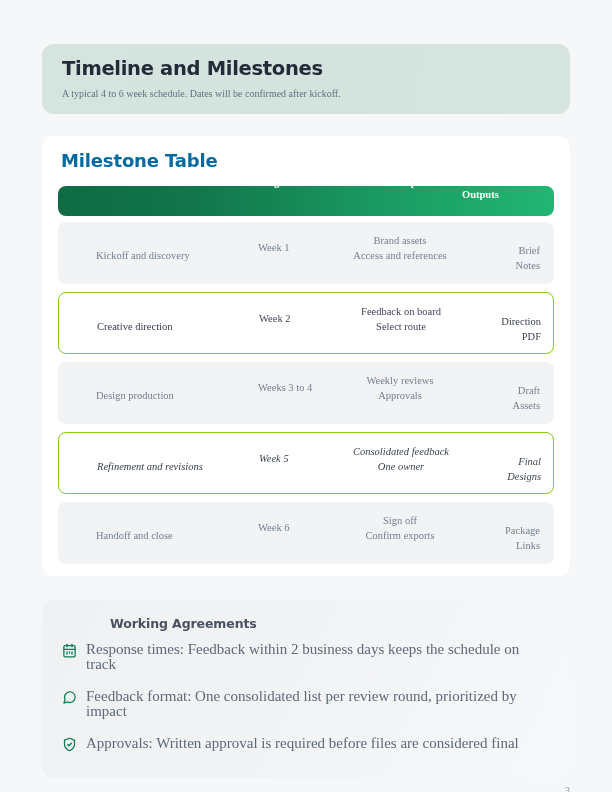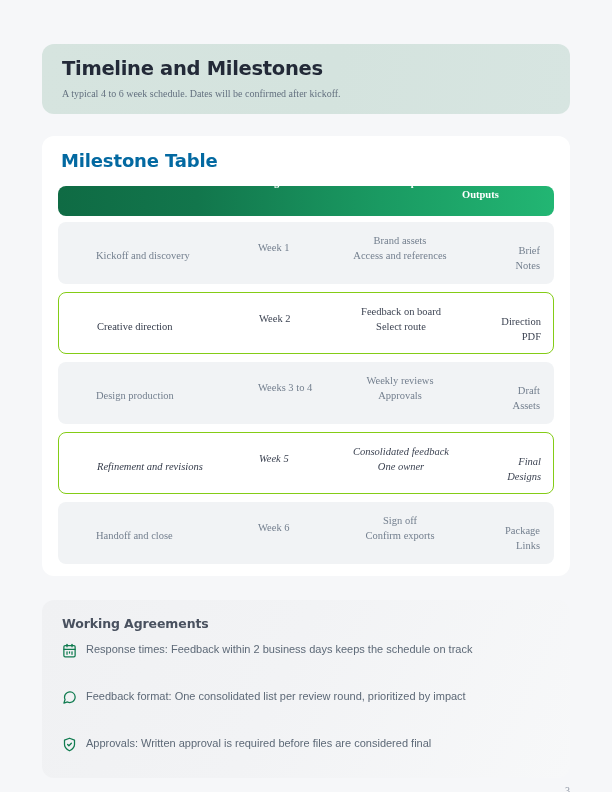--- a/index.html
+++ b/index.html
@@ -163,40 +163,41 @@
     padding: 16px 20px 0 20px;
   }
 
   .agreements-title {
     font-family: "DejaVu Sans", sans-serif;
     font-weight: bold;
     font-size: 12.5px;
     color: #49515f;
     letter-spacing: -0.1px;
     margin-bottom: 11px;
+    margin-left: 48px;
   }
 
   .agreement-item {
     display: flex;
     align-items: flex-start;
     gap: 9px;
     height: 47px;
   }
 
   .agreement-icon {
     width: 15px;
     height: 15px;
     flex: 0 0 15px;
     margin-top: 1px;
   }
   .agreement-icon svg { display: block; }
 
   .agreement-text {
-    font-family: Liberation Sans, sans-serif;
-    font-size: 11px;
+    font-family: Liberation Serif, serif;
+    font-size: 15px;
     color: #5d6977;
     line-height: 15px;
   }
 
   
   .page-number {
     position: absolute;
     right: 42px;
     bottom: -4px;
     font-family: "Liberation Serif", serif;

